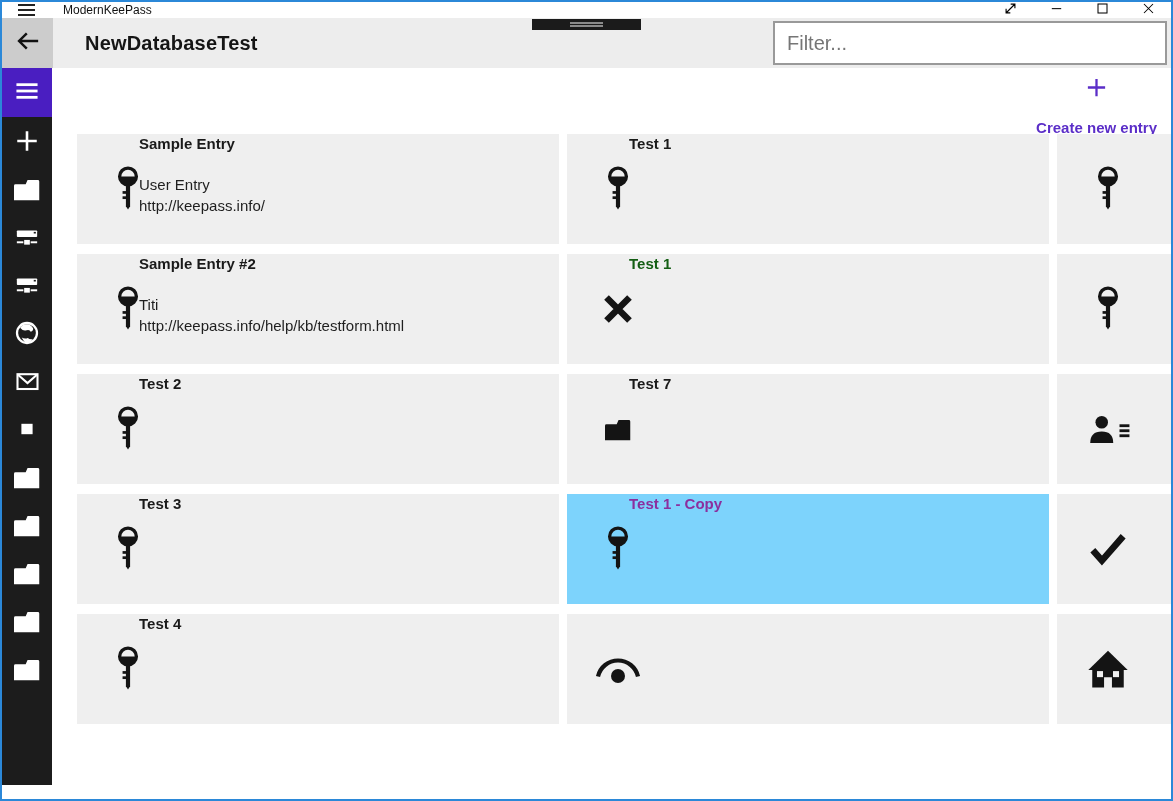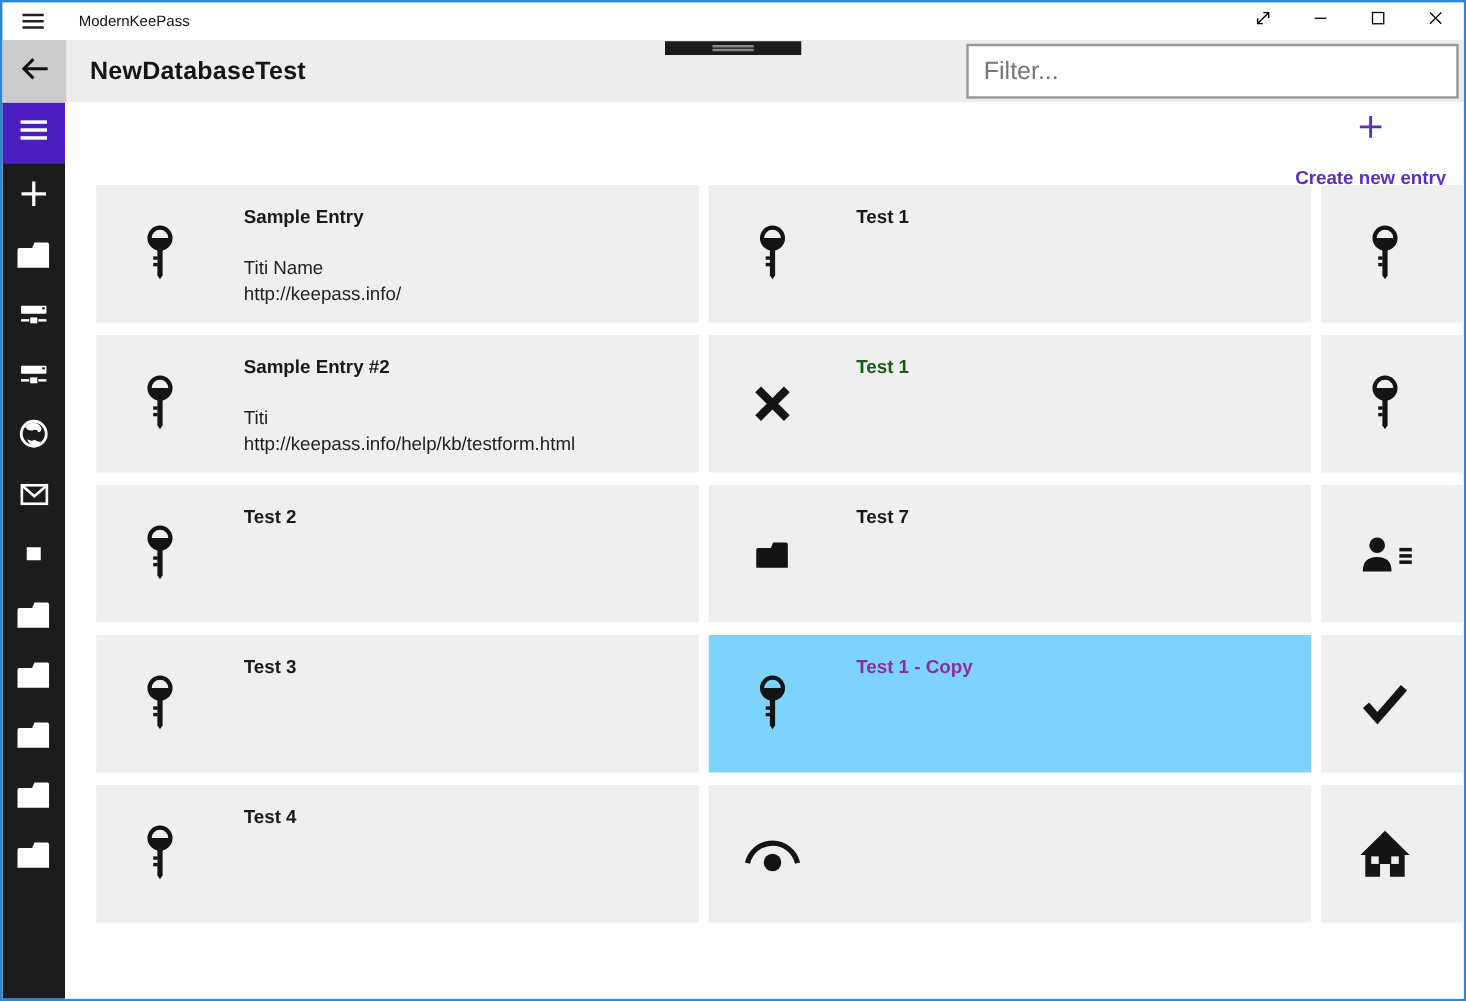--- a/index.html
+++ b/index.html
@@ -6,51 +6,51 @@
   html,body { width:1173px; height:801px; }
   body {
     font-family:"Liberation Sans", sans-serif;
     border:2px solid #2b88d8;
     background:#fff;
     overflow:hidden;
     position:relative;
     color:#1a1a1a;
   }
   
-  .titlebar { height:30px; background:#fff; display:flex; align-items:center; }
+  .titlebar { height:16px; background:#fff; display:flex; align-items:center; }
   .tb-hamburger { width:48px; height:30px; display:flex; align-items:center; justify-content:center; cursor:pointer; }
   .tb-hamburger .bars { width:17px; }
   .tb-hamburger .bars div { height:1.5px; background:#222; margin:3.4px 0; }
   .tb-title { font-size:12px; color:#111; margin-left:13px; }
   .tb-spacer { flex:1; }
   .tb-btn { width:46px; height:30px; display:flex; align-items:center; justify-content:center; cursor:pointer; }
   
   .header { height:50px; background:#ededed; position:relative; display:flex; align-items:center; }
   .back-btn { width:51px; height:50px; background:#cccccc; display:flex; align-items:center; justify-content:center; cursor:pointer; flex:0 0 auto; }
-  .db-title { font-size:20px; font-weight:700; color:#151515; margin-left:19px; letter-spacing:.2px; }
+  .db-title { font-size:20px; font-weight:700; color:#151515; margin-left:32px; letter-spacing:.2px; }
   .appbar-handle { position:absolute; left:530px; top:1px; width:109px; height:11px; background:#1b1b1b; display:flex; flex-direction:column; align-items:center; justify-content:center; gap:1.5px; }
   .appbar-handle div { width:33px; height:1.8px; background:#8a8a8a; }
   .filter-box { position:absolute; left:771px; top:3px; width:394px; height:44px; border:2px solid #999; background:#fff; font-family:"Liberation Sans",sans-serif; font-size:20px; color:#333; padding:0 12px; outline:none; }
   .filter-box::placeholder { color:#767676; opacity:1; }
   
   .content { display:flex; height:717px; }
   .sidebar { width:50px; background:#1c1c1c; flex:0 0 auto; display:flex; flex-direction:column; }
   .pane-toggle { width:50px; height:49px; background:#4a1ec1; display:flex; align-items:center; justify-content:center; cursor:pointer; }
   .sitem { width:50px; height:48px; display:flex; align-items:center; justify-content:center; cursor:pointer; }
   .main { flex:1; background:#fff; position:relative; overflow:hidden; }
   .create-btn { position:absolute; top:8px; right:14px; display:flex; align-items:center; gap:16px; color:#5b2ec8; cursor:pointer;flex-direction:column; }
   .create-btn .lbl { font-size:15px; font-weight:700; }
   
   .grid { position:absolute; left:25px; top:66px; width:1462px;
           display:grid; grid-template-columns:repeat(3,482px); grid-template-rows:repeat(5,110px);
           grid-auto-flow:column; column-gap:8px; row-gap:10px; }
   .card { background:#efefef; position:relative; cursor:pointer; }
   .card.selected { background:#7dd3fc; }
   .eicon { position:absolute; left:51px; top:50%; transform:translate(-50%,-50%); display:flex; }
-  .etext { margin-left:118px; padding-top:16px; }
+  .etext { margin-left:62px; }
   .etitle { font-size:15px; font-weight:700; line-height:20px; color:#1a1a1a; }
   .elines { margin-top:20px; }
   .eline { font-size:15px; line-height:21px; color:#1f1f1f; }
 </style>
 </head>
 <body>
 
 <div class="titlebar">
   <div class="tb-hamburger">
     <div class="bars">
@@ -239,21 +239,21 @@
               <circle cx="12" cy="10" r="8" stroke="currentColor" stroke-width="3.2" fill="none"></circle>
               <path d="M4,10 a8,8 0 0 0 16,0 z" fill="currentColor"></path>
               <polygon points="10,17.6 14,17.6 14,38.5 12,41.5 10,38.5" fill="currentColor"></polygon>
               <rect x="6.8" y="24" width="3.4" height="2.6" fill="currentColor"></rect>
               <rect x="6.8" y="29" width="3.4" height="2.6" fill="currentColor"></rect>
             </svg>
           </span>
     <div class="etext">
       <div class="etitle">Sample Entry</div>
       <div class="elines">
-              <div class="eline">Titi Name</div>
+              <div class="eline">User Entry</div>
               <div class="eline">http://keepass.info/</div>
             </div>
     </div>
   </div>
 
   <div class="card">
     <span class="eicon" style="color: rgb(20, 20, 20);">
             <svg width="26" height="46" viewBox="0 0 24 44">
               <circle cx="12" cy="10" r="8" stroke="currentColor" stroke-width="3.2" fill="none"></circle>
               <path d="M4,10 a8,8 0 0 0 16,0 z" fill="currentColor"></path>

